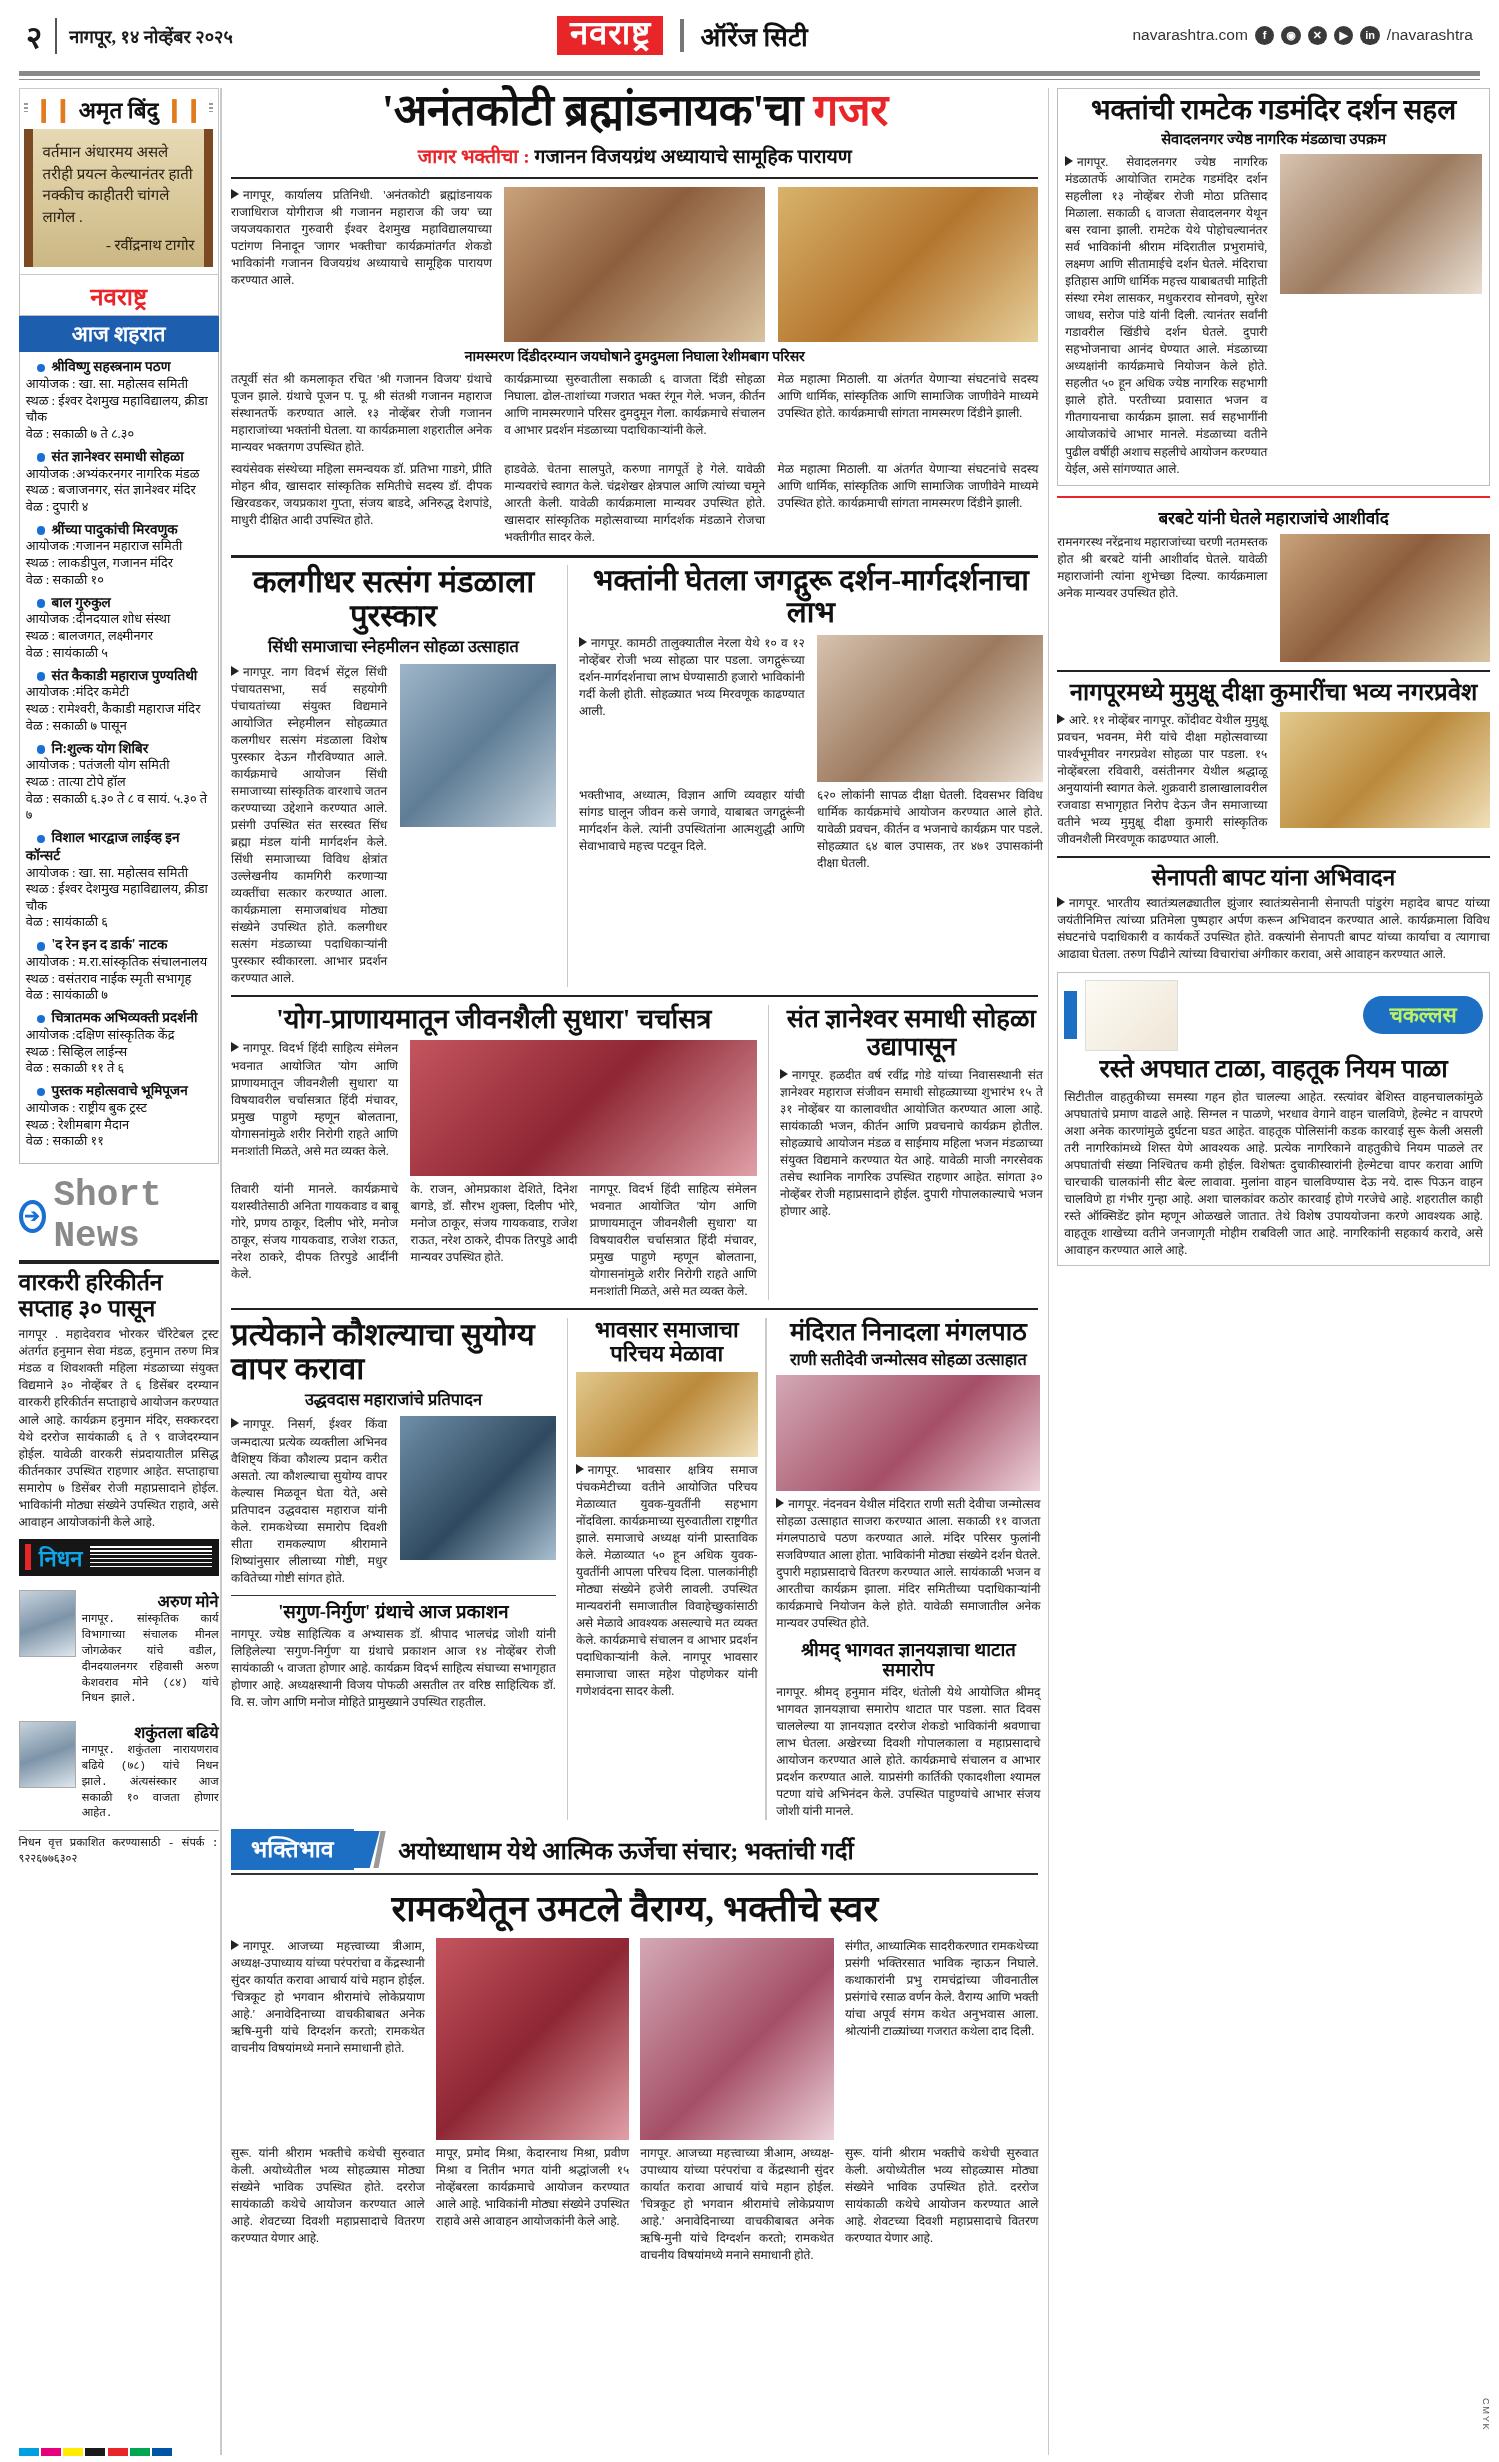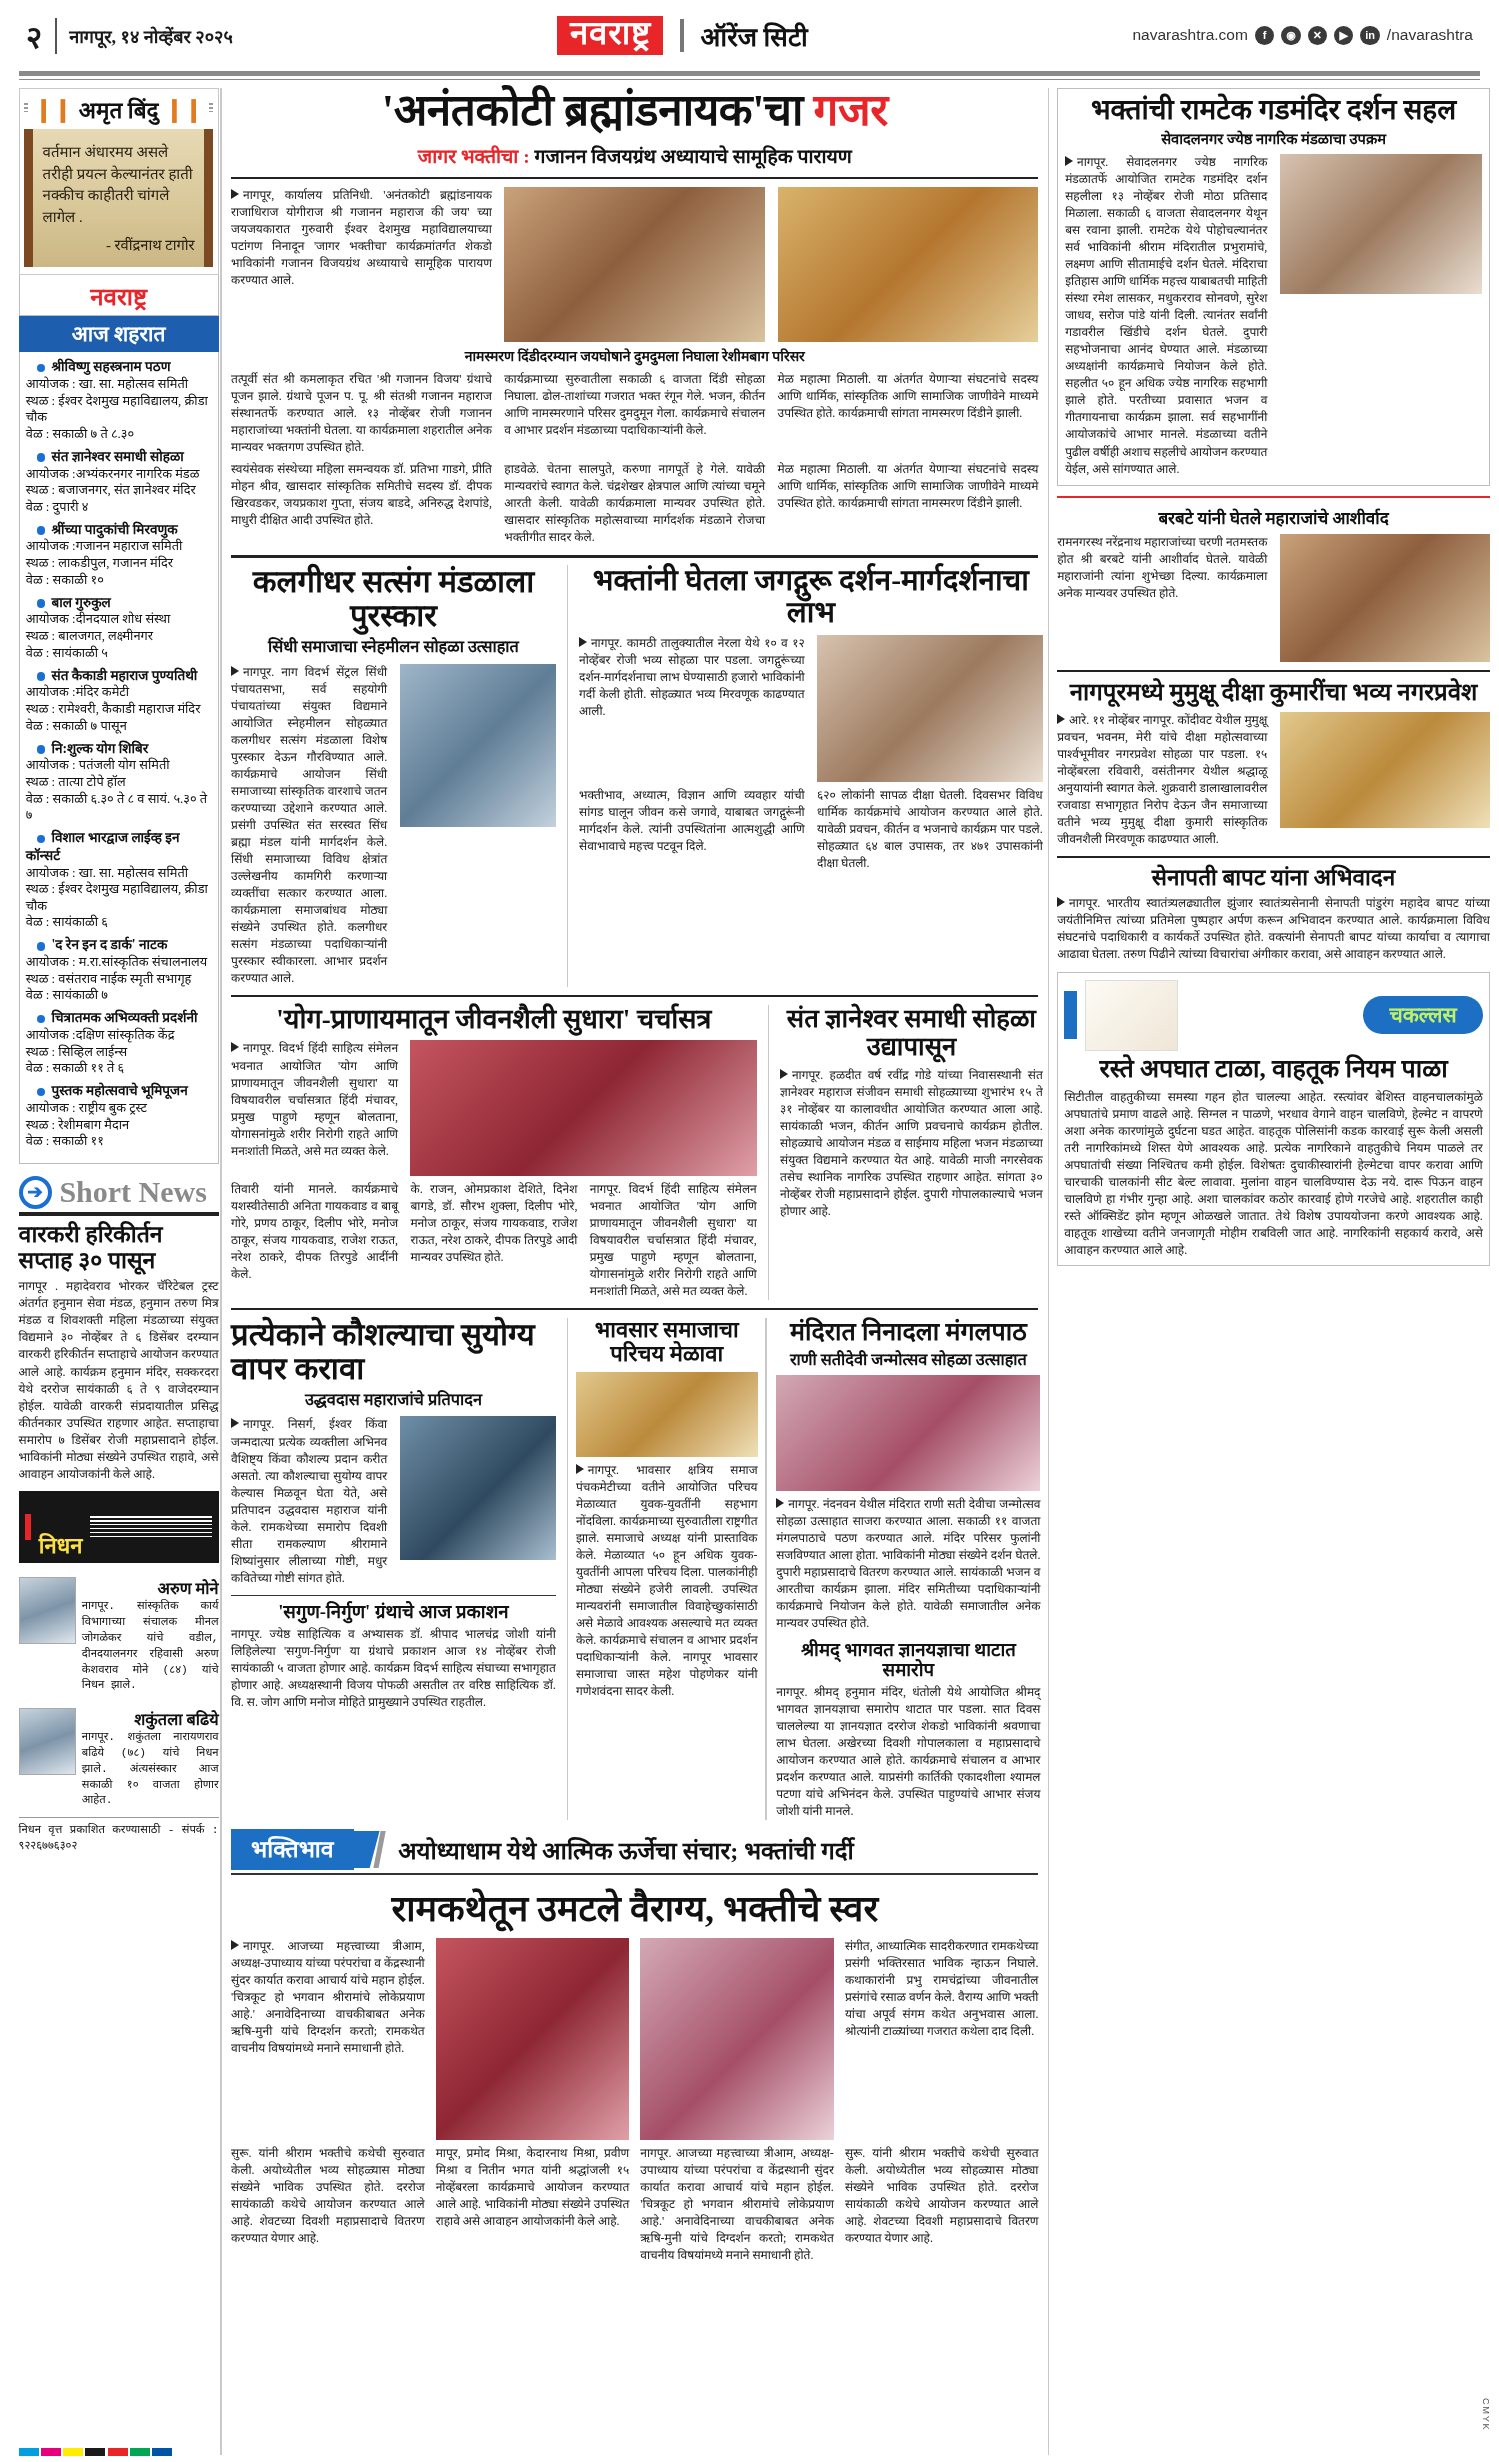--- a/index.html
+++ b/index.html
@@ -65,30 +65,30 @@
   .ev{ font-size:12.8px; line-height:1.3; margin-bottom:5.4px; color:#111;}
   .ev .t{ font-weight:700; font-size:13.6px; display:block; text-indent:11px;}
   .dot{ display:inline-block; width:8.5px;height:8.5px;border-radius:50%;background:#1a6fd4;
         vertical-align:middle; margin-right:6.2px;}
   .ev .row{ display:block; }
 
   
   .sn-head{ display:flex; align-items:center; gap:7.8px; margin-top:11px;}
   .sn-arrow{ width:33px;height:33px;border-radius:50%;border:4.7px solid #1a6fd4;
     display:flex;align-items:center;justify-content:center;color:#1a6fd4;font-size:18.6px;font-weight:700;}
-  .sn-title{ font-family:Liberation Serif, serif; font-size:30px; font-weight:700; color:#1c1c1c;}
+  .sn-title{ font-family:Liberation Mono, monospace; font-size:36px; font-weight:700; color:#1c1c1c;}
   .sn-title span{ color:#8a8a8a;}
   .sn-rule{ height:3.9px;background:#222;margin:3.1px 0 6.2px;}
   .sn-h{ font-size:23px;font-weight:700;line-height:1.12;}
   .body-txt{ font-size:12px; line-height:1.42; text-align:justify; color:#1a1a1a; }
 
   
   .nidhan-bar{ background:#161616; display:flex;align-items:center;gap:7.8px; padding:3.9px 6.2px; margin-top:7.8px;}
   .nid-red{ width:6.2px;height:26px;background:#e8262a;}
-  .nid-t{ color:#fde047;font-size:22px;font-weight:700;margin-top:35px;}
+  .nid-t{ color:#0ea5e9;font-size:22px;font-weight:700;}
   .nid-stripes{ flex:1;height:22px;background:repeating-linear-gradient(#fff 0 1.6px,#161616 1.6px 3.9px);}
   .obit{ display:flex; gap:6.2px; margin-top:14px;}
   .obit-ph{ width:57px;height:67px;flex:0 0 57px; border:0.8px solid #aaa;}
   .obit-name{ font-size:16.3px;font-weight:700;text-align:right;}
   .tiny{ font-size:11.3px;line-height:1.4;text-align:justify;font-family:Liberation Mono, monospace;}
 
   
   .lead-h1{ font-size:44px; font-weight:700; line-height:1.05; text-align:center; letter-spacing:-0.4px;}
   .lead-h1 .red{ color:#e8262a;}
   .lead-kicker{ text-align:center; font-size:19.4px; font-weight:700; margin-top:7.8px;}

